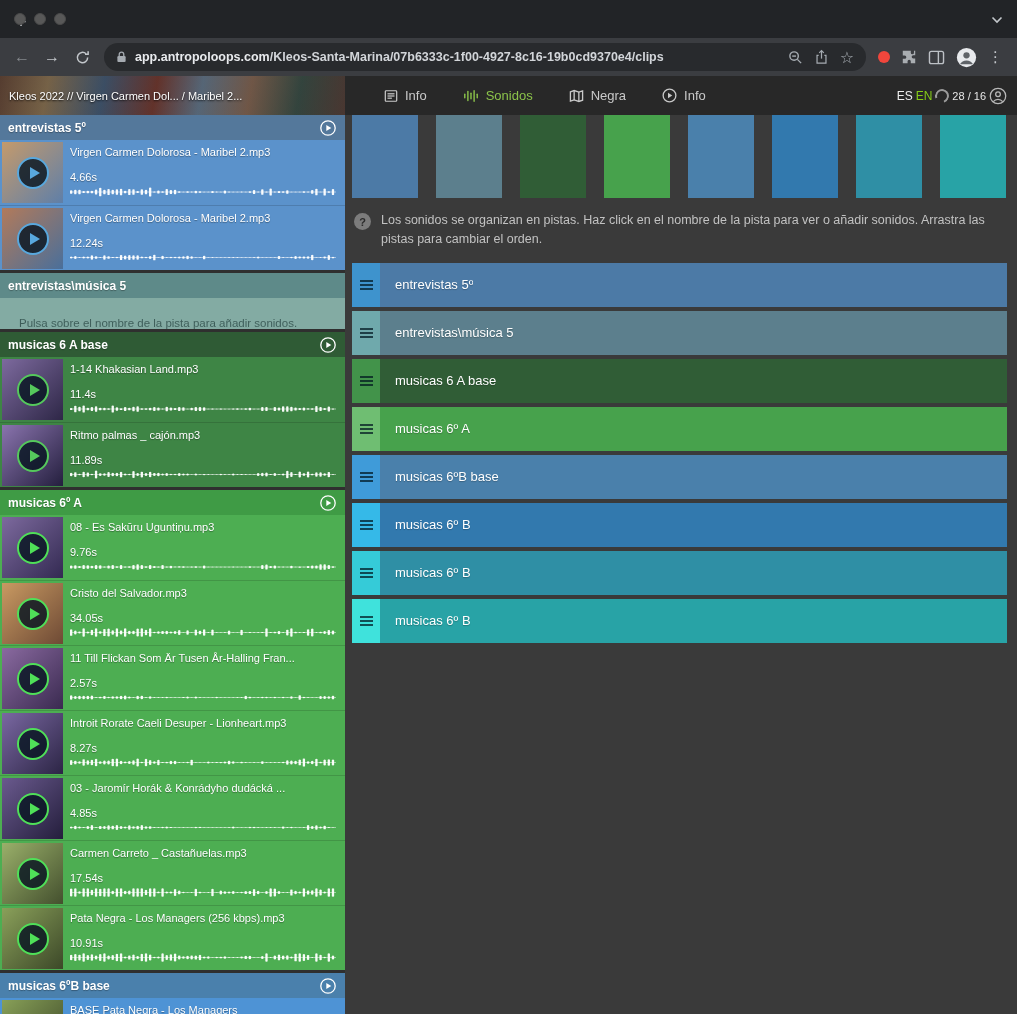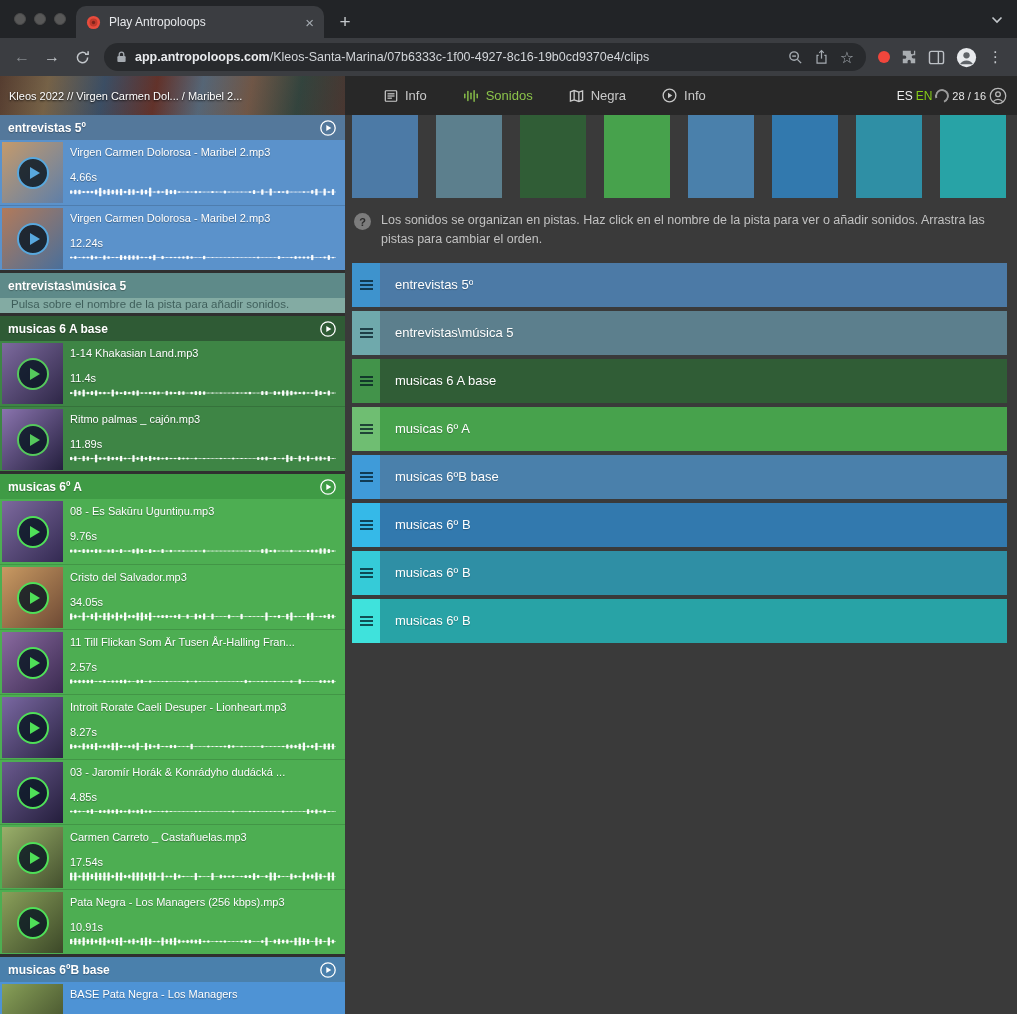--- a/index.html
+++ b/index.html
@@ -18,21 +18,21 @@
   .strip-chevron { margin-left:auto; margin-right:14px; margin-bottom:10px; }
 
   
   .toolbar { height:38px; background:#3B3D41; display:flex; align-items:center; padding:0 8px; gap:2px; flex:none; }
   .nav-btn { width:28px; height:28px; display:flex; align-items:center; justify-content:center; font-size:16px; flex:none; }
   .back-glyph { color:#85898d; }
   .fwd-glyph { color:#c3c7cb; }
   .omnibox { flex:1; height:28px; background:#282A2D; border-radius:14px; display:flex; align-items:center; padding:0 12px; gap:8px; margin:0 6px; min-width:0; }
   .url { font-size:12.5px; white-space:nowrap; overflow:hidden; flex:1; min-width:0; }
   .url .domain { color:#e8eaed; font-weight:700; }
-  .url .path { color:#d2d5d9; font-weight:400; }
+  .url .path { color:#d2d5d9; font-weight:700; }
   .box-icons { display:flex; align-items:center; gap:12px; margin-left:auto; flex:none; }
   .star-glyph { color:#a5abb1; font-size:16px; }
   .toolbar-right { display:flex; align-items:center; gap:11px; padding:0 6px 0 4px; flex:none; }
   .record-dot { width:12px; height:12px; border-radius:50%; background:var(--record_dot,#F1463C); }
   .kebab { color:#c3c7cb; font-size:15px; letter-spacing:0; }
 
   
   .app-header { height:39px; background:#282828; display:flex; align-items:center; flex:none; }
   .crumb { width:345px; height:100%; flex:none; display:flex; align-items:center; padding:0 9px; color:#fff; font-size:11px; white-space:nowrap; overflow:hidden; text-shadow:0 1px 2px rgba(0,0,0,.85);
     background:
@@ -62,21 +62,21 @@
   .clip + .clip { border-top:1px solid rgba(0,0,0,.14); }
   .thumb { width:61px; height:61px; flex:none; position:relative; }
   .overlay-play { position:absolute; inset:0; margin:auto; width:32px; height:32px; border-radius:50%; background:rgba(8,22,34,.82); border:2px solid var(--accent2,#58A8DE); }
   .overlay-play::after { content:""; position:absolute; left:11px; top:8px; border-style:solid; border-width:6px 0 6px 10px; border-color:transparent transparent transparent var(--accent2,#58A8DE); }
   .clip-main { flex:1; min-width:0; display:flex; flex-direction:column; padding:4px 7px 6px 0; }
   .clip-top { display:flex; justify-content:space-between; gap:13px; font-size:11px; color:#fff; text-shadow:0 1px 1px rgba(0,0,0,.35);flex-direction:column; }
   .clip-name { overflow:hidden; text-overflow:ellipsis; white-space:nowrap; }
   .clip-dur { flex:none; }
   .waveform { flex:1; margin-top:4px; min-height:0; }
   .waveform svg { display:block; width:100%; height:100%; }
-  .note { height:15px; background:var(--notebg,#83ABA3); display:flex; align-items:flex-start; padding:0 11px; }
+  .note { height:31px; background:var(--notebg,#83ABA3); display:flex; align-items:flex-end; padding:0 19px; }
   .note-text { font-size:11.5px; color:rgba(18,45,44,.62); white-space:nowrap; overflow:hidden; }
 
   
   .main { flex:1; min-width:0; padding:0 10px 0 7px; display:flex; flex-direction:column; background:#3a3a3a; overflow:hidden; }
   .tiles { height:83px; display:flex; gap:18px; flex:none; }
   .tile { width:66px; flex:none; }
   .help { display:flex; gap:10px; margin:13px 2px 0; align-items:flex-start; flex:none; }
   .q-icon { width:17px; height:17px; border-radius:50%; background:#7c7c7c; color:#2b2b2b; font-weight:700; font-size:11px; display:flex; align-items:center; justify-content:center; flex:none; margin-top:2px; }
   .help-text { font-size:12.5px; color:#c2c2c2; line-height:1.5; max-width:632px; }
   .tracks { margin-top:14px; display:flex; flex-direction:column; gap:4px; flex:none; }
@@ -89,29 +89,20 @@
 </head>
 <body>
 
 <div class="screen">
 
   <div class="tabstrip">
     <div class="traffic">
       <span class="light"></span>
       <span class="light"></span>
       <span class="light"></span>
-    </div>
-    <div class="tab">
-      <svg width="15" height="15" viewBox="0 0 16 16">
-          <circle cx="8" cy="8" r="7" fill="#E84C3D"></circle>
-          <circle cx="8" cy="8" r="4.2" fill="#C0392B"></circle>
-          <circle cx="8" cy="8" r="1.8" fill="#7B241C"></circle>
-        </svg>
-      <span class="tab-title">Play Antropoloops</span>
-      <span class="tab-close">×</span>
     </div>
     <div class="newtab">+</div>
     <div class="strip-chevron">
       <svg width="12" height="8" viewBox="0 0 12 8" fill="none" stroke="#c3c7cb" stroke-width="1.6">
           <path d="M1.5 1.5 L6 6 L10.5 1.5"></path>
         </svg>
     </div>
   </div>
 
   <div class="toolbar">

